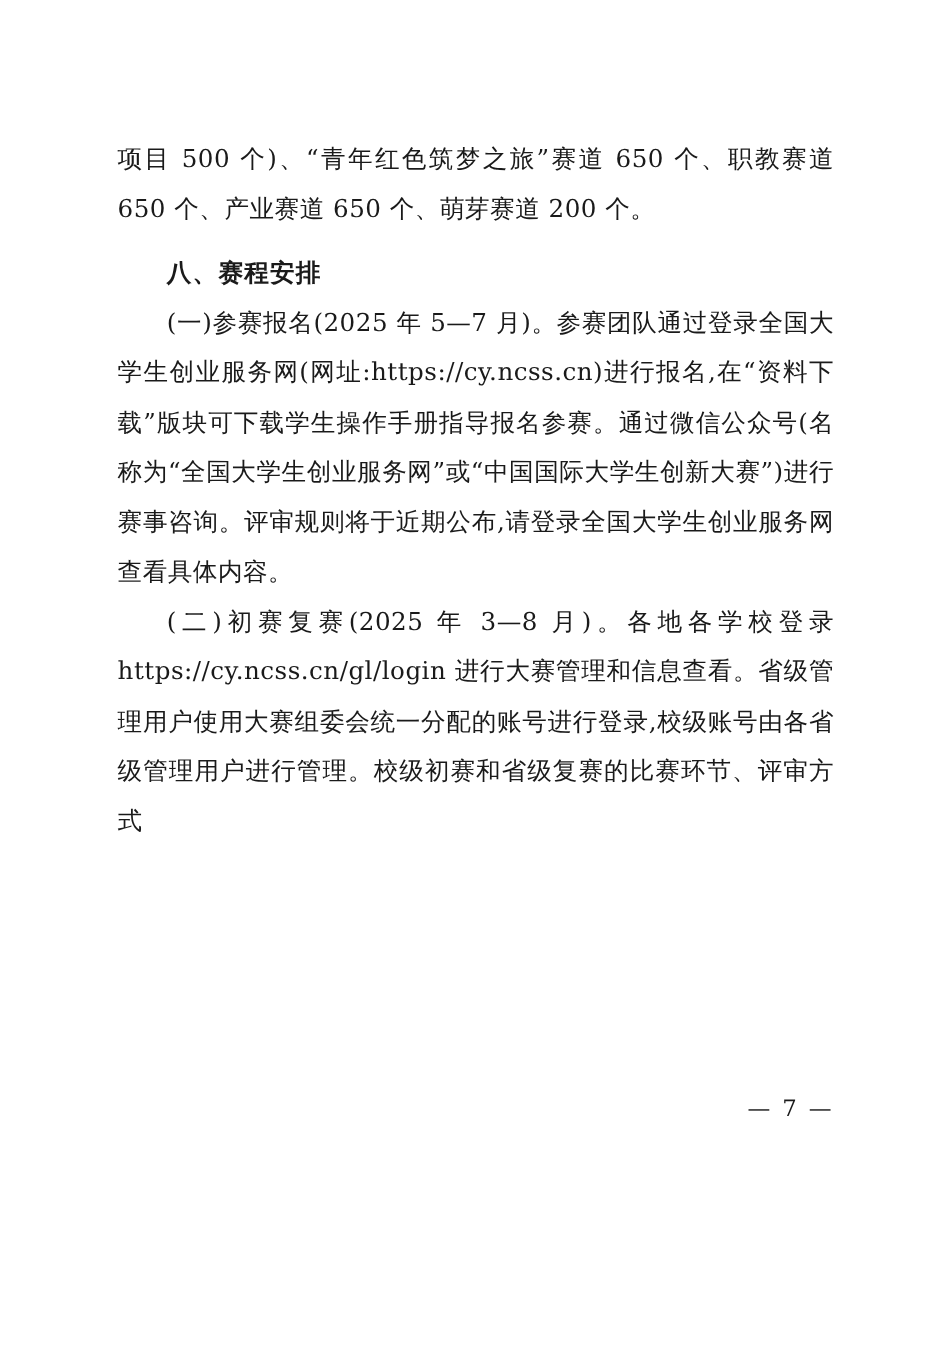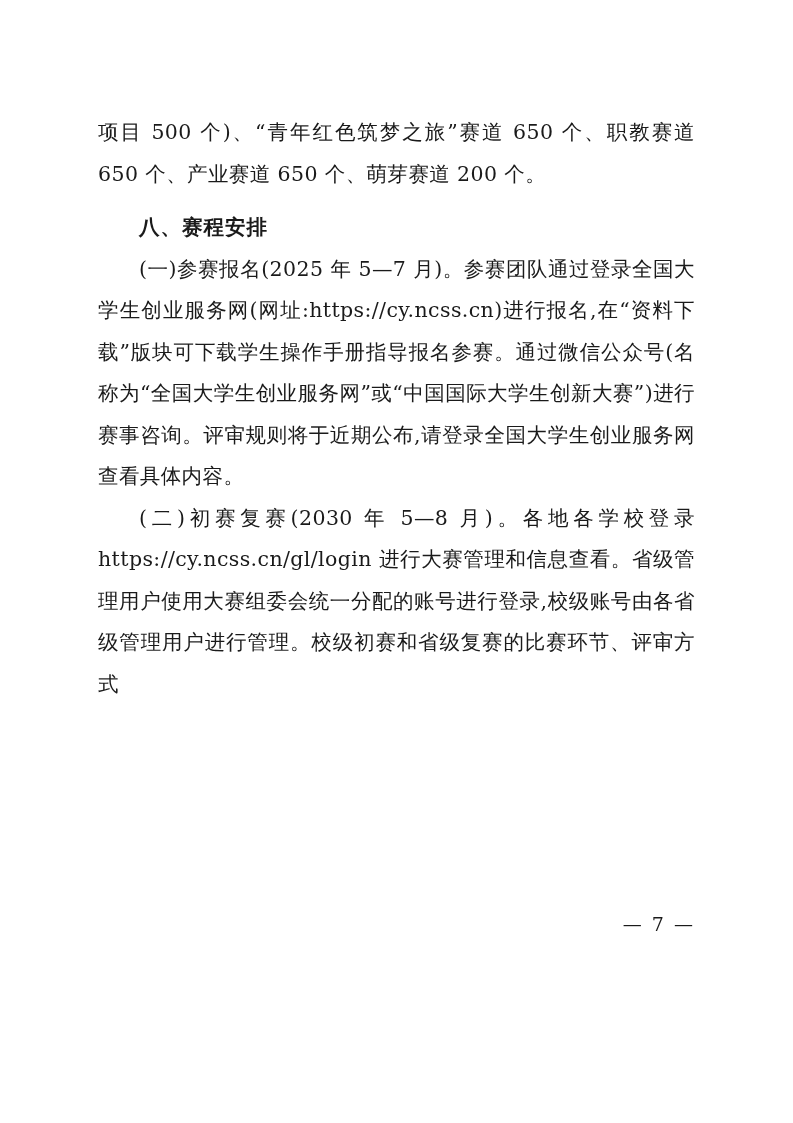--- a/index.html
+++ b/index.html
@@ -38,21 +38,21 @@
   p.noindent {
     margin: 0;
     text-indent: 0;
   }
   h2.section-heading {
     margin: 12px 0 0 0;
     font-size: 20.5px;
     line-height: 41.5px;
     font-weight: bold;
     text-indent: 2em;
-    font-family: Liberation Serif, serif;
+    font-family: Liberation Sans, sans-serif;
     letter-spacing: 1px;
   }
   .page-number {
     position: absolute;
     right: 98px;
     bottom: 112px;
     font-size: 19px;
     letter-spacing: 2px;
     color: #1a1a1a;
     font-family: "DejaVu Serif", "Liberation Serif", serif;
@@ -65,18 +65,18 @@
   <div class="doc-body">
 
     <p class="noindent">项目 500 个)、“青年红色筑梦之旅”赛道 650 个、职教赛道 650 个、产业赛道 650 个、萌芽赛道 200 个。</p>
 
 
     <h2 class="section-heading">八、赛程安排</h2>
 
     <p class="para">(一)参赛报名(2025 年 5—7 月)。参赛团队通过登录全国大学生创业服务网(网址:https://cy.ncss.cn)进行报名,在“资料下载”版块可下载学生操作手册指导报名参赛。通过微信公众号(名称为“全国大学生创业服务网”或“中国国际大学生创新大赛”)进行赛事咨询。评审规则将于近期公布,请登录全国大学生创业服务网查看具体内容。</p>
 
 
-    <p class="para">(二)初赛复赛(2030 年 5—8 月)。各地各学校登录 https://cy.ncss.cn/gl/login 进行大赛管理和信息查看。省级管理用户使用大赛组委会统一分配的账号进行登录,校级账号由各省级管理用户进行管理。校级初赛和省级复赛的比赛环节、评审方式</p>
+    <p class="para">(二)初赛复赛(2025 年 3—8 月)。各地各学校登录 https://cy.ncss.cn/gl/login 进行大赛管理和信息查看。省级管理用户使用大赛组委会统一分配的账号进行登录,校级账号由各省级管理用户进行管理。校级初赛和省级复赛的比赛环节、评审方式</p>
 
   </div>
 
   <div class="page-number">— 7 —</div>
 </div>
 
 </body></html>

